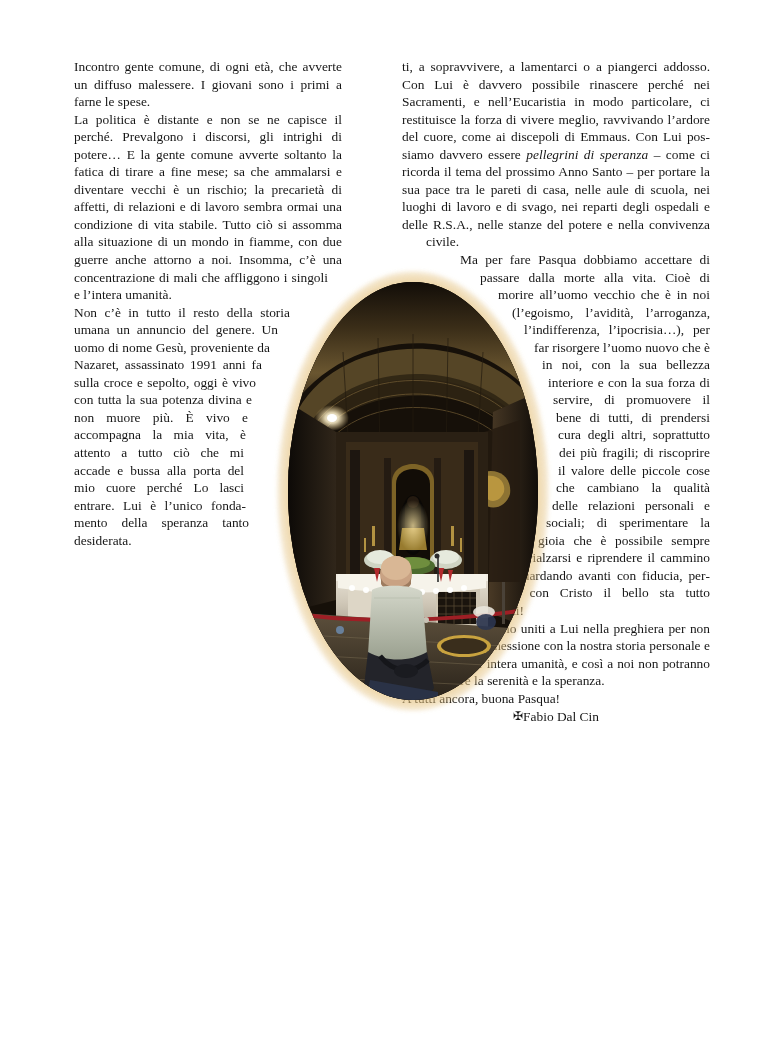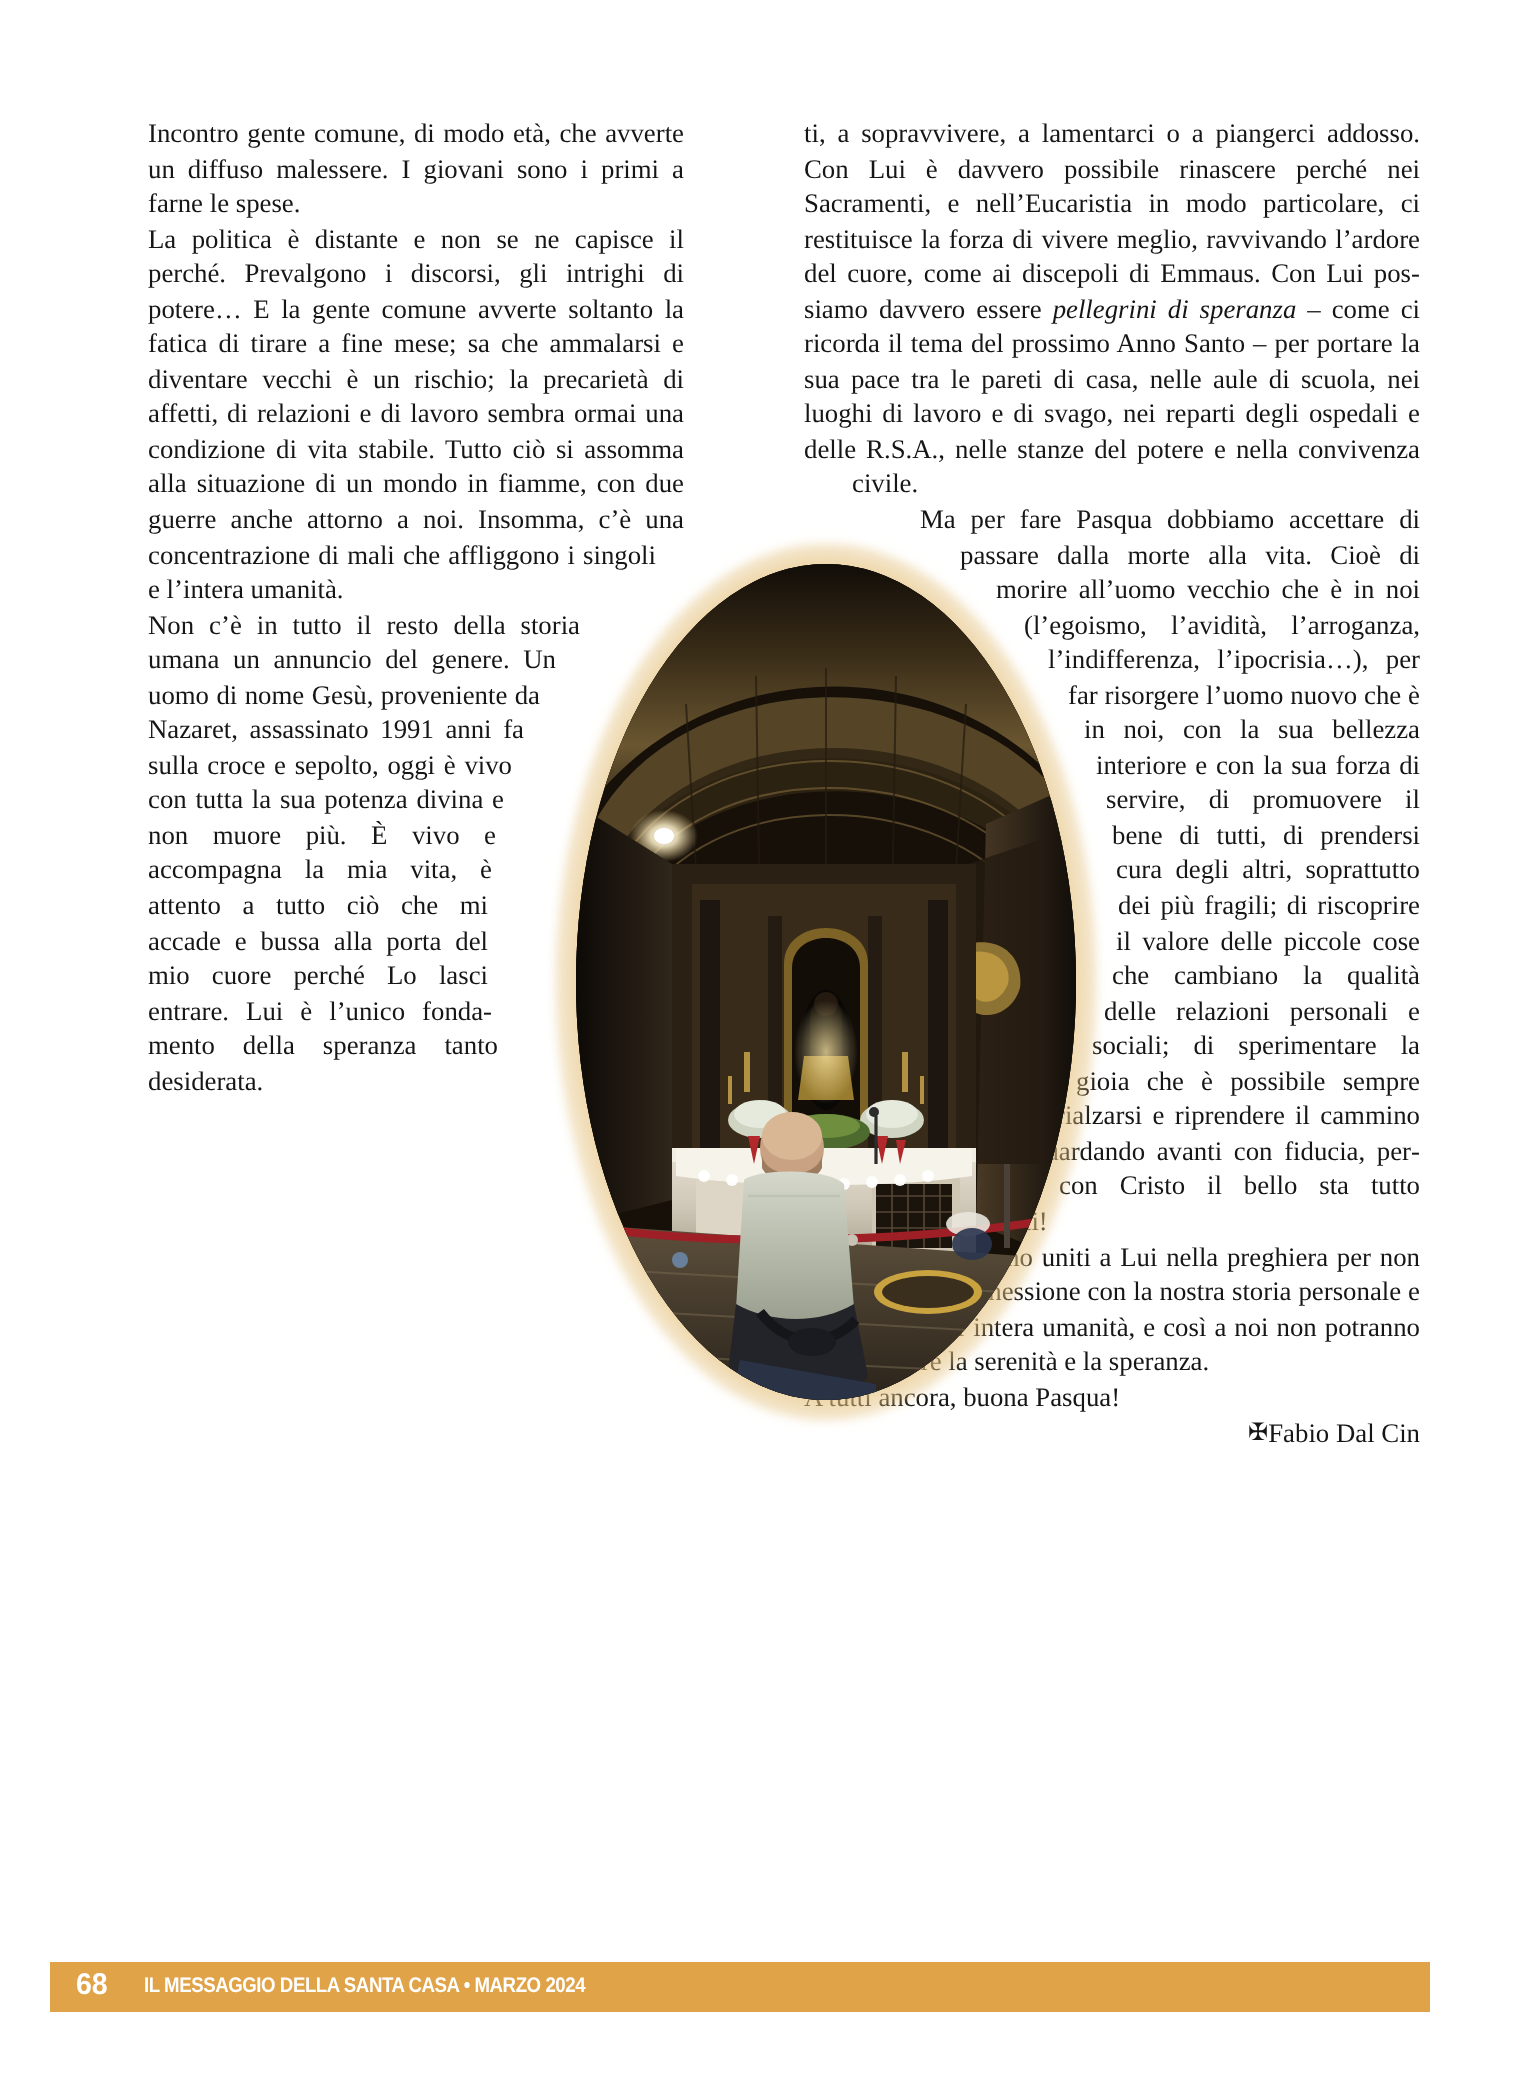--- a/index.html
+++ b/index.html
@@ -110,21 +110,21 @@
     height: 418px;
     border-radius: 50%;
     overflow: hidden;
     box-shadow: 0 0 10px 5px rgba(230,196,132,0.65);
     background: #1a1410;
   }
   .photo-oval svg { display: block; }
 
   
   .signature {
-    text-align: right;
+    text-align: center;
     font-size: 13.4px;
     line-height: 17.55px;
     margin-top: 1px;
   }
   .sig-cross {
     font-size: 12px;
     vertical-align: 1px;
   }
   .footer-bar {
     position: absolute;
@@ -385,21 +385,21 @@
       <div class="wrapL" style="width:133px;"></div>
       <div class="wrapL" style="width:128px;"></div>
       <div class="wrapL" style="width:122px;"></div>
       <div class="wrapL" style="width:114px;"></div>
       <div class="wrapL" style="width:104px;"></div>
       <div class="wrapL" style="width:90px;"></div>
       <div class="wrapL" style="width:72px;"></div>
       <div class="wrapL" style="width:48px;"></div>
       <div class="wrapL" style="width:20px;"></div>
 
-      <p>Incontro gente comune, di modo età, che av­verte un diffuso malessere. I giovani sono i primi a farne le spese.</p>
+      <p>Incontro gente comune, di ogni età, che av­verte un diffuso malessere. I giovani sono i primi a farne le spese.</p>
       <p>La politica è distante e non se ne capisce il perché. Prevalgono i discorsi, gli intrighi di potere… E la gente comune avverte soltanto la fatica di tirare a fine mese; sa che ammalar­si e diventare vecchi è un rischio; la precarietà di affetti, di relazioni e di lavoro sembra or­mai una condizione di vita stabile. Tutto ciò si assomma alla situazione di un mondo in fiamme, con due guerre anche attorno a noi. Insomma, c’è una concentrazione di mali che affliggono i singoli e l’intera umanità.</p>
       <p>Non c’è in tutto il resto della storia umana un annuncio del genere. Un uomo di nome Gesù, proveniente da Nazaret, assassinato 1991 anni fa sulla croce e sepolto, oggi è vivo con tutta la sua potenza divina e non muore più. È vivo e accompagna la mia vita, è attento a tutto ciò che mi accade e bussa alla porta del mio cuore perché Lo lasci entrare. Lui è l’unico fonda­mento della speranza tanto desiderata.</p>
     </div>
 
     <div class="col col-right">
 
       <div class="wrapR" style="width:0px;"></div>
       <div class="wrapR" style="width:0px;"></div>
       <div class="wrapR" style="width:0px;"></div>
       <div class="wrapR" style="width:0px;"></div>
@@ -436,18 +436,14 @@
 
       <p><span>ti, a sopravvivere, a lamentarci o a piangerci addosso. Con Lui è davvero possibile rina­scere perché nei Sacramenti, e nell’Eucaristia in modo particolare, ci restituisce la forza di vivere meglio, ravvivando l’ardore del cuore, come ai discepoli di Emmaus. Con Lui pos­siamo davvero essere </span><i class="ital">pellegrini di speranza</i><span> – come ci ricorda il tema del prossimo Anno Santo – per portare la sua pace tra le pareti di casa, nelle aule di scuola, nei luoghi di lavoro e di svago, nei reparti degli ospedali e delle R.S.A., nelle stanze del pote­re e nella convivenza civile.</span></p>
       <p>Ma per fare Pasqua dobbia­mo accettare di passare dalla morte alla vita. Cioè di morire all’uomo vec­chio che è in noi (l’e­goismo, l’avidità, l’ar­roganza, l’indifferenza, l’ipocrisia…), per far risorgere l’uomo nuo­vo che è in noi, con la sua bellezza interiore e con la sua forza di ser­vire, di promuovere il bene di tutti, di prendersi cura degli altri, soprattutto dei più fragili; di riscoprire il valore delle piccole cose che cambiano la qualità delle relazioni personali e sociali; di sperimentare la gioia che è possibile sempre rialzarsi e riprendere il cammino guardando avanti con fiducia, per­ché con Cristo il bello sta tutto davanti!</p>
       <p>Rimaniamo uniti a Lui nella preghiera per non perdere la connessione con la nostra storia personale e con quella dell’intera umanità, e così a noi non potranno mai mancare la sere­nità e la speranza.</p>
       <p>A tutti ancora, buona Pasqua!</p>
       <div class="signature"><span class="sig-cross">✠</span><span>Fabio Dal Cin</span></div>
     </div>
 
   </div>
 
-  <div class="footer-bar">
-    <div class="footer-page">68</div>
-    <div class="footer-text">IL MESSAGGIO DELLA SANTA CASA • MARZO 2024</div>
-  </div>
 
 </div>
 
 </body></html>

